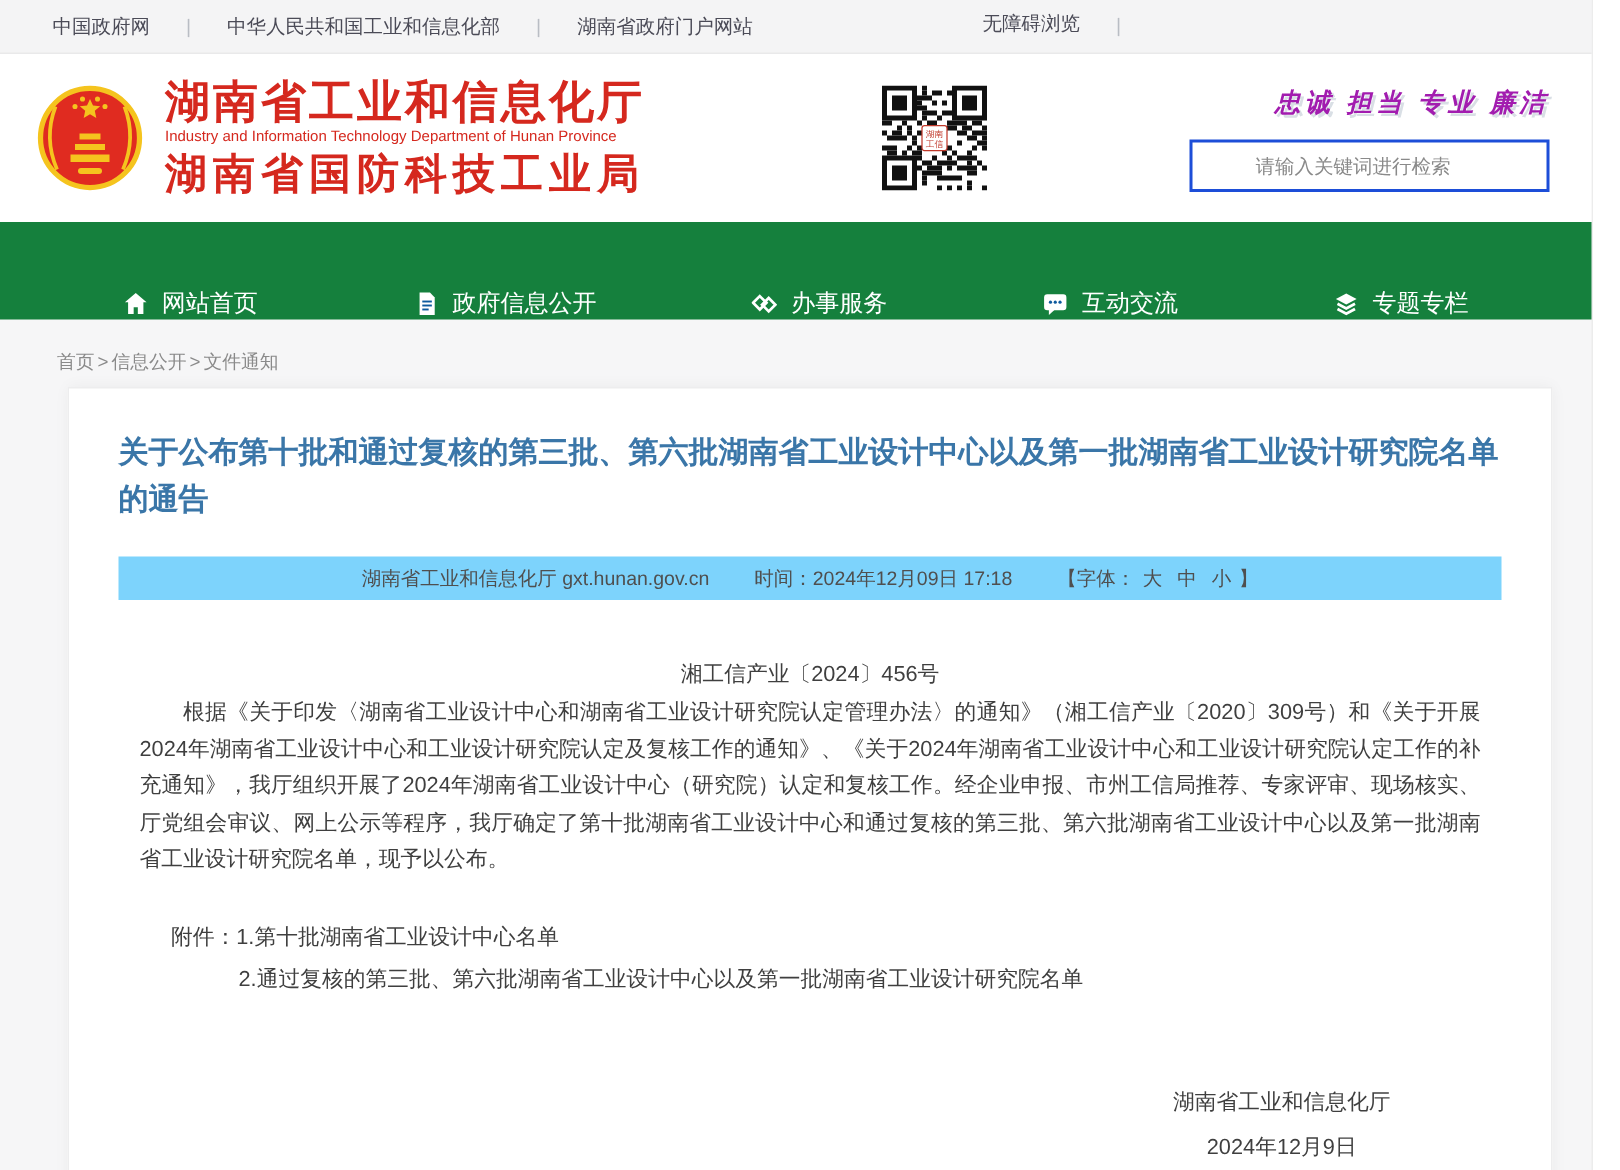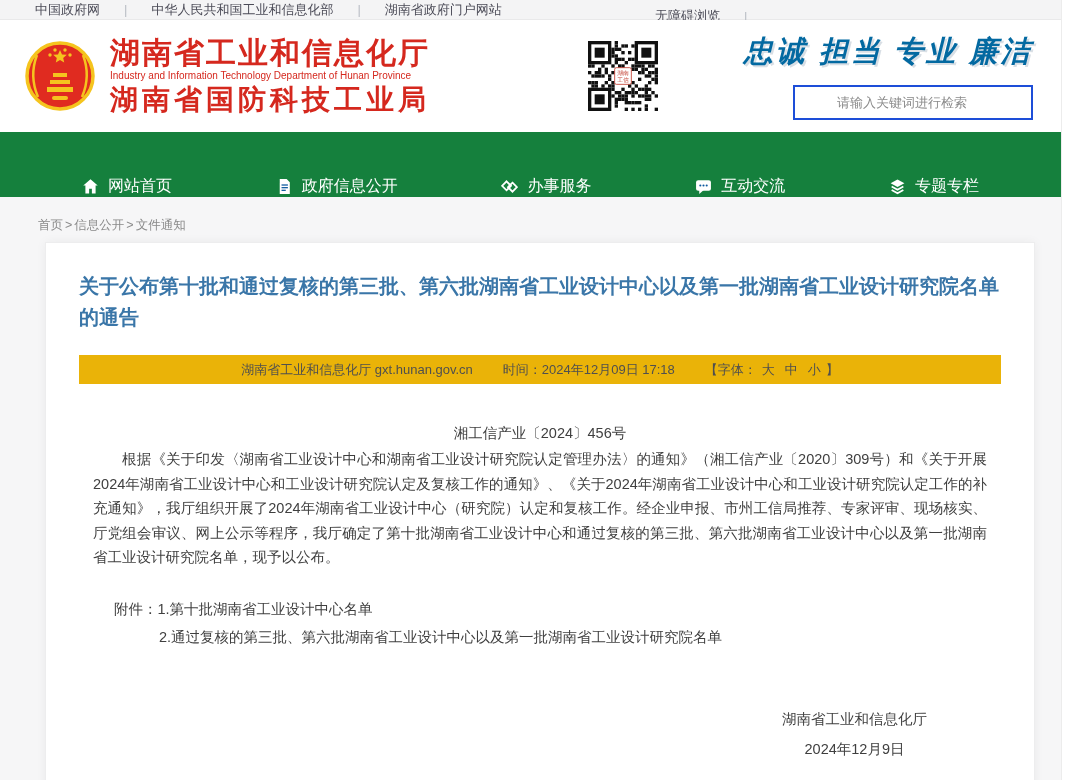--- a/index.html
+++ b/index.html
@@ -1,59 +1,59 @@
 <!DOCTYPE html>
 <html><head>
 <meta charset="utf-8">
 <style>
   * { box-sizing: border-box; margin: 0; padding: 0; }
   html,body { width:1080px; height:780px; overflow:hidden; background:#fff;
     font-family:"Liberation Sans","DejaVu Sans",sans-serif; }
   .page { width:1062px; height:780px; background:#f6f6f7; border-right:1px solid #ececec; }
 
   
-  .topbar { height:20px; background:#f4f4f5; border-bottom:1px solid #e9e9ea;
+  .topbar { height:36px; background:#f4f4f5; border-bottom:1px solid #e9e9ea;
     display:flex; align-items:center; padding-left:35px; font-size:13px; color:#4b4b57; position:relative; }
   .topbar .link { cursor:pointer; }
   .sep::before { content:"|"; color:#b9bdc4; }
   .topbar .sep { margin:0 24px; }
   .a11y { position:absolute; left:655px; top:0; height:32px; display:flex; align-items:center; }
   .a11y .sep { margin:0 0 0 24px; }
 
   
   .header { height:112px; background:#fff; display:flex; align-items:center; padding:0 24px; position:relative; }
   .emblem { width:72px; height:72px; margin-right:14px; flex:0 0 auto; }
   .org-cn  { color:#d5281e; font-size:30px; font-weight:bold; letter-spacing:2px; line-height:33px; }
   .org-en  { color:#d5281e; font-size:10px; line-height:14px; }
   .org-cn2 { color:#d5281e; font-size:28px; font-weight:bold; letter-spacing:4px; line-height:33px; }
   .qr { position:absolute; left:588px; top:50%; transform:translateY(-50%); width:70px; height:70px; }
   .qr svg { width:100%; height:100%; }
   .right-col { margin-left:auto; display:flex; flex-direction:column; align-items:flex-end; gap:13px; padding-right:4px; }
-  .slogan { color:#0369a1; font-weight:bold; font-style:italic; font-size:29px; letter-spacing:3px;
+  .slogan { color:#a21caf; font-weight:bold; font-style:italic; font-size:17px; letter-spacing:3px;
     text-shadow:2px 2px 0 #d9dfe5; white-space:nowrap; }
   .search-input { width:240px; height:35px; border:2px solid #1d4ed8; background:#fff;
     font-size:13px; color:#555; padding-left:42px; outline:none; }
   .search-input::placeholder { color:#8a8a8a; }
 
   
   .nav { height:65px; background:#15803d; display:flex; align-items:flex-end; justify-content:space-around; padding:0 30px; }
   .nav-item { display:flex; align-items:center; gap:9px; color:#fff; font-size:16px; cursor:pointer; white-space:nowrap; }
   .nav-item svg { width:17px; height:17px; }
 
   
   .crumbs { padding:20px 0 8px 38px; font-size:12.5px; color:#8a8a8a; }
   .crumb { cursor:pointer; }
   .crumb:not(:last-child)::after { content:">"; color:#8a8a8a; margin:0 2px; }
 
   
   .card { margin-left:45px; width:990px; min-height:530px; background:#fff;
     border:1px solid #ededee; box-shadow:0 0 10px rgba(0,0,0,0.05); padding:28px 33px 40px; }
   .art-title { color:#3a76a8; font-size:20px; font-weight:bold; 
     line-height:31px; max-width:950px; margin:0 auto 22px; }
-  .meta { background:#eab308; height:29px; display:flex; align-items:center; justify-content:center;
+  .meta { background:#7dd3fc; height:29px; display:flex; align-items:center; justify-content:center;
     font-size:13px; color:#4f4f4f; }
   .meta .m-time { margin-left:30px; }
   .meta .m-fonts { margin-left:30px; display:flex; align-items:center;font-family:Liberation Serif, serif; }
   .meta .fbtn { cursor:pointer; margin:0 5px; }
 
   .body { padding:0 14px; font-size:14.5px; color:#3f3f3f; }
   .doc-no { text-align:center; margin-top:40px; }
   .salute { margin-top:14px; line-height:24px; }
   .para { margin-top:4px; line-height:24.5px; text-indent:2em; text-align:justify; }
   .att-line1 { margin-top:26px; padding-left:21px; line-height:26px; }

